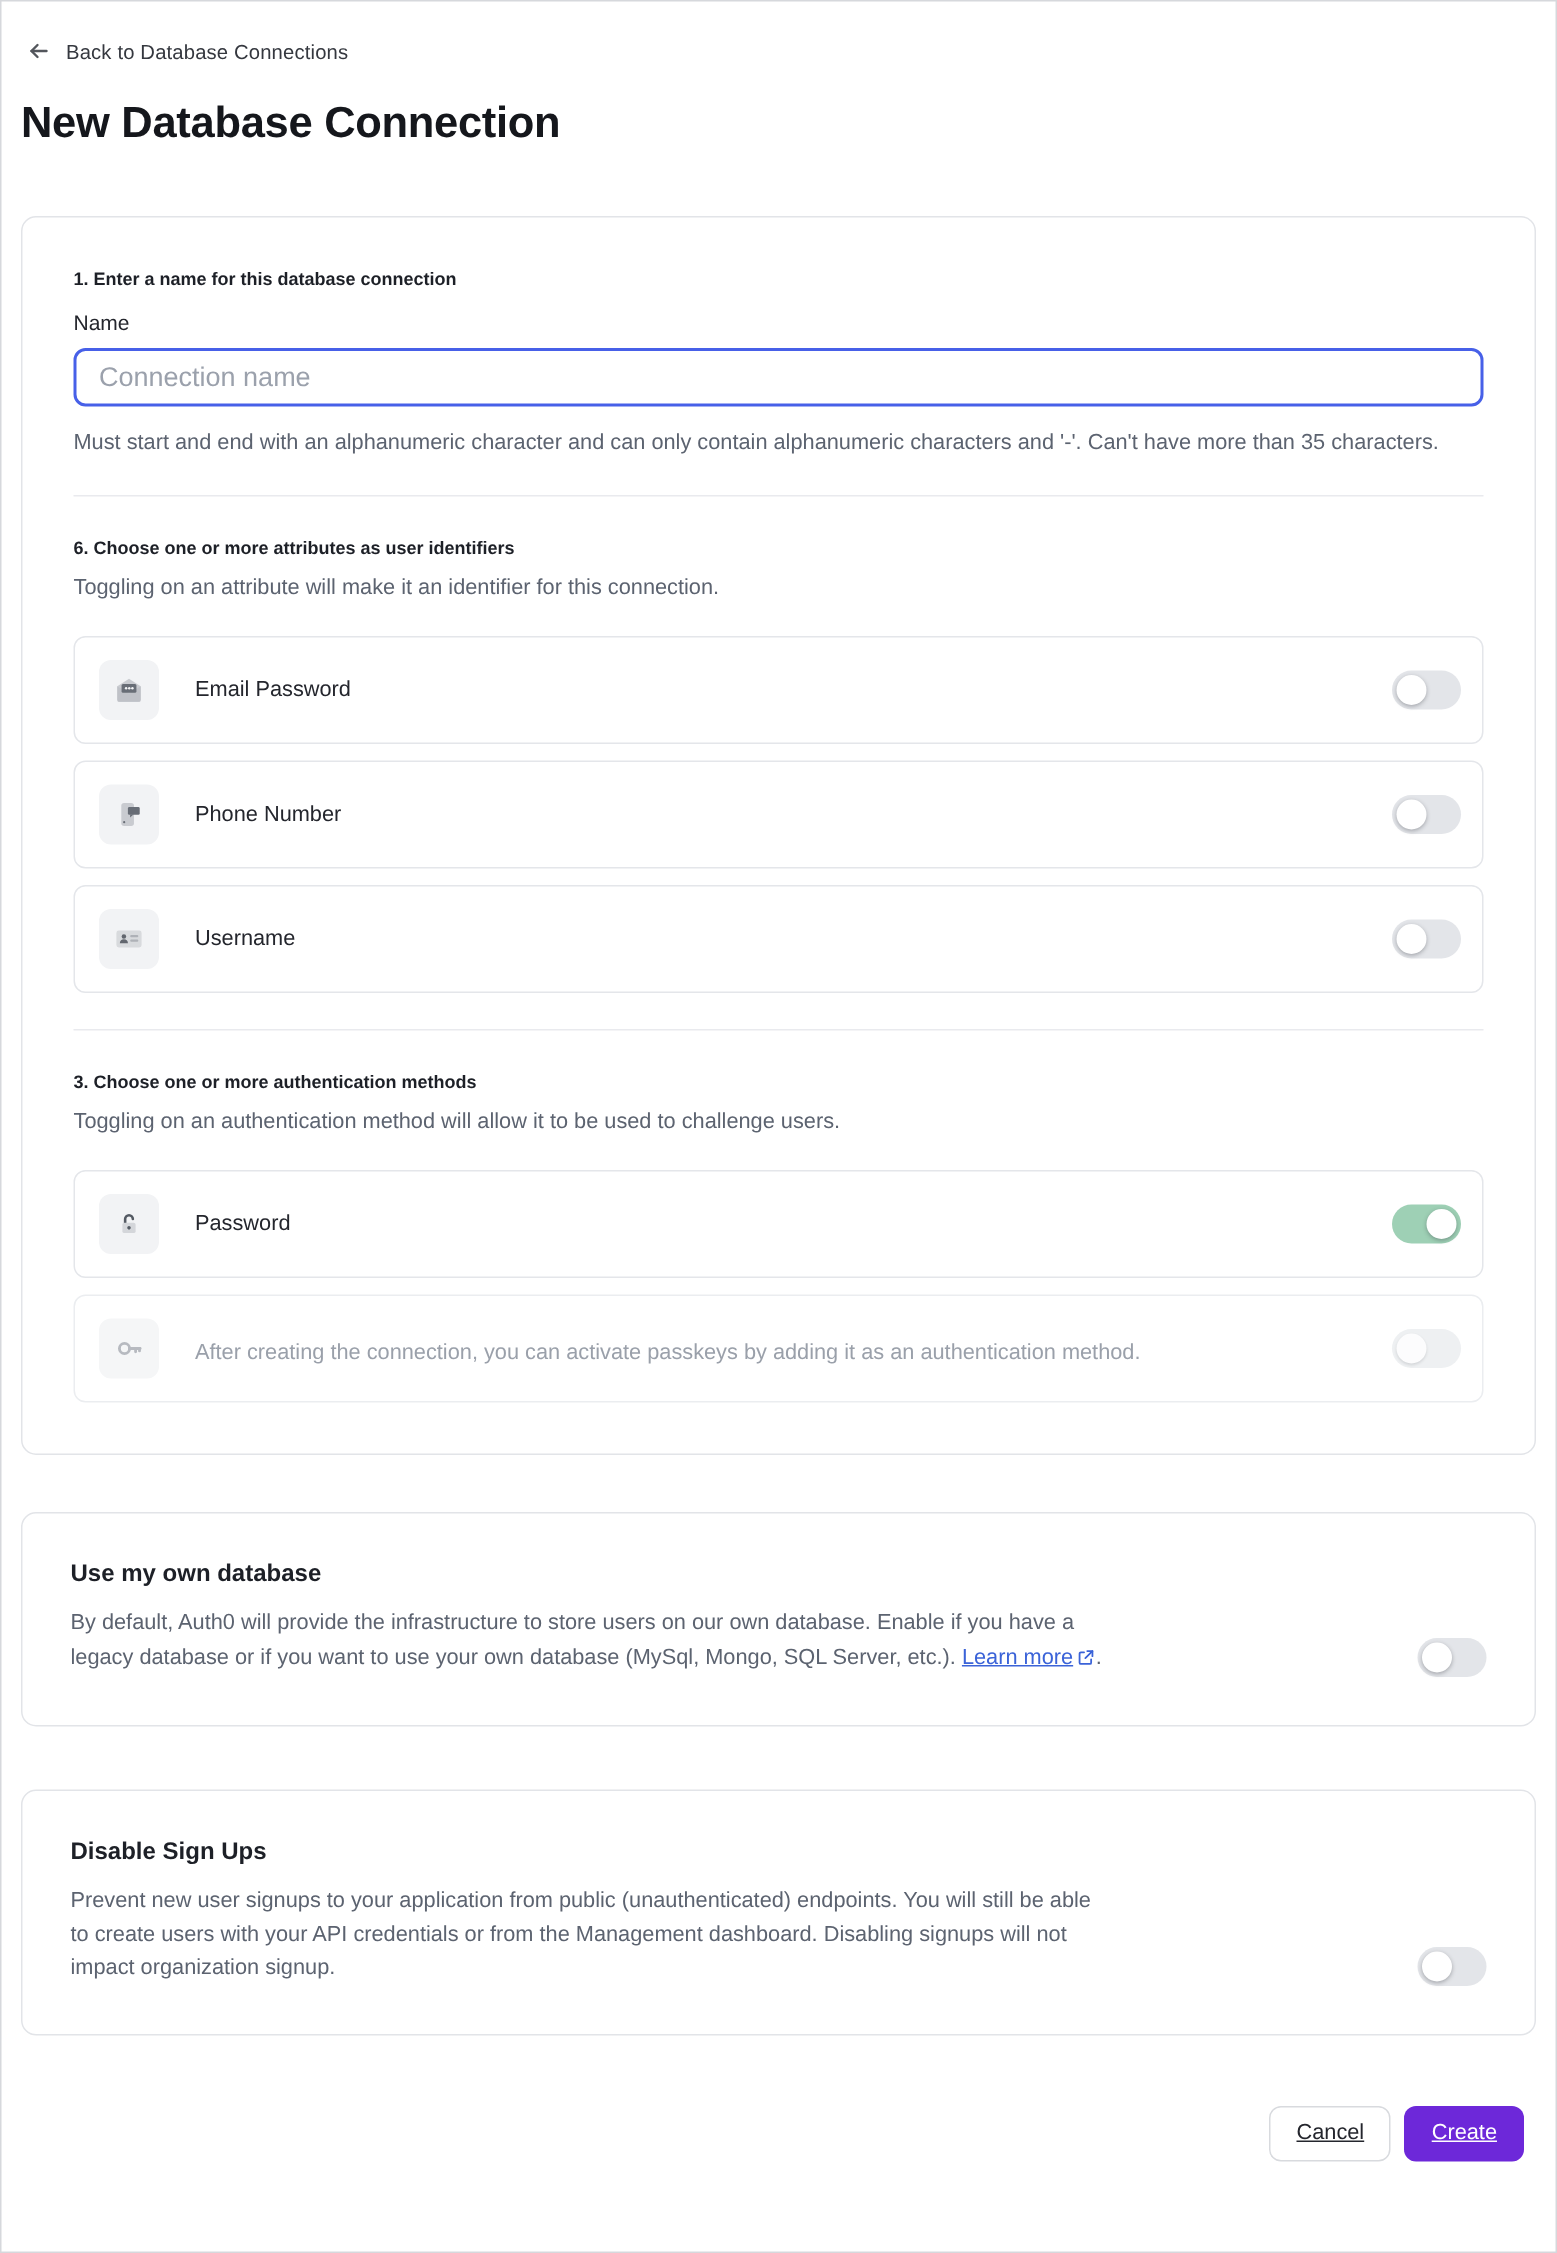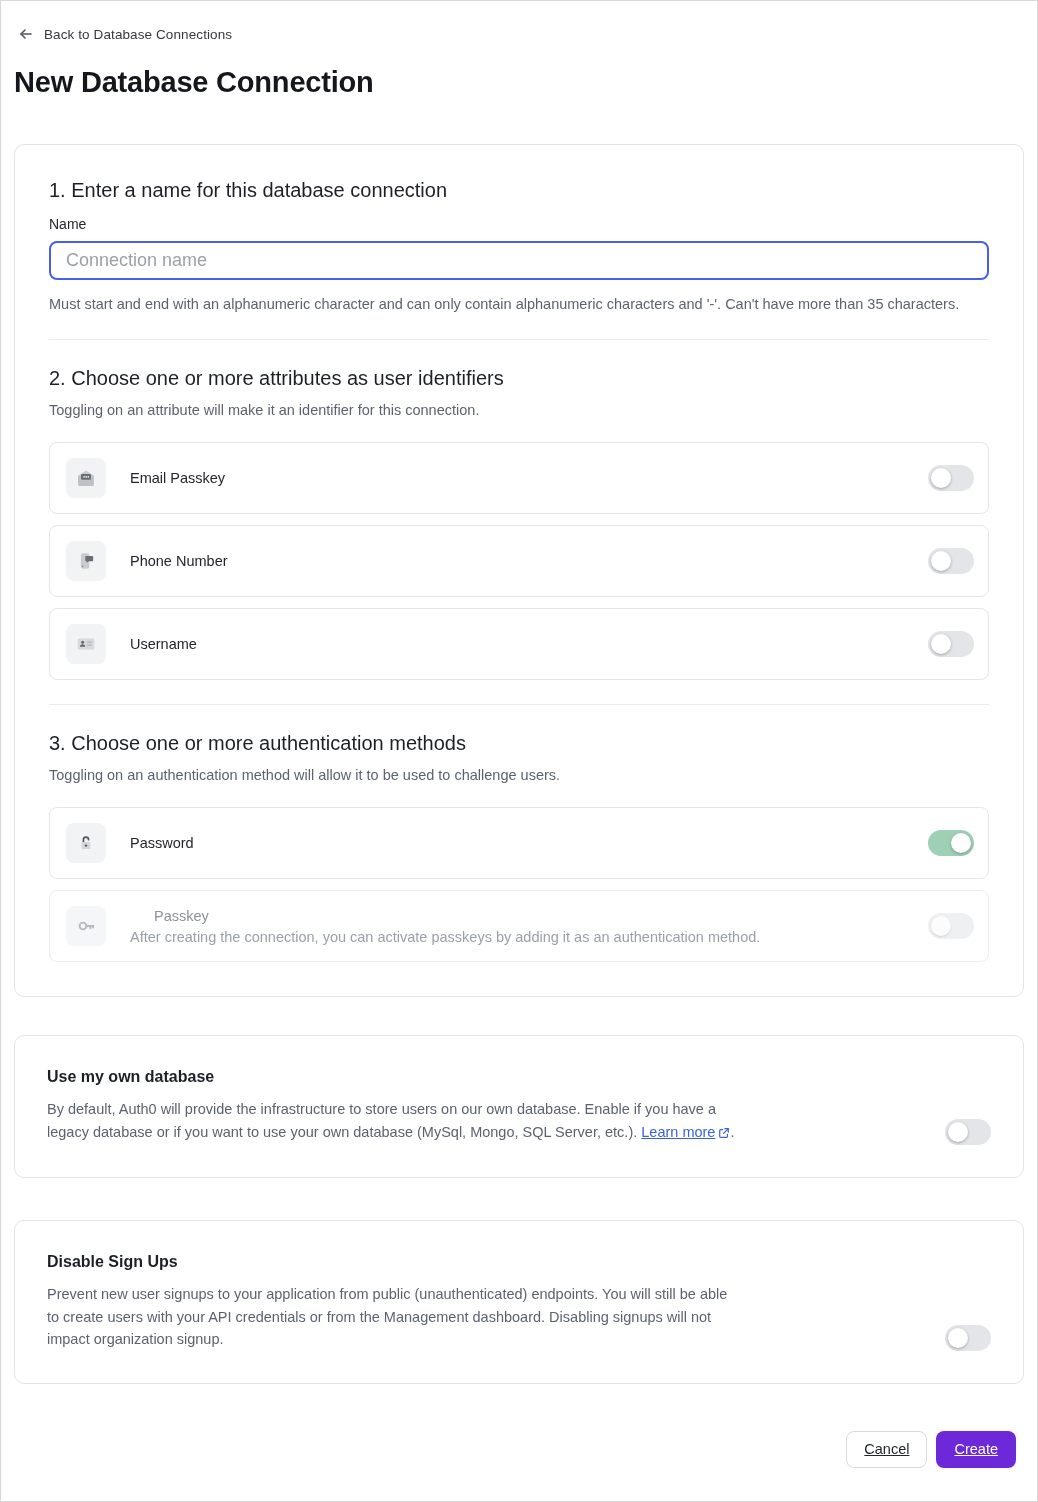--- a/index.html
+++ b/index.html
@@ -31,21 +31,21 @@
 
   
   .card {
     border: 1px solid #e2e4e8; border-radius: 10px; background: #fff;
   }
   .main-card { margin-top: 45px; padding: 34px; }
   .flat-card { padding: 32px 32px; display: flex; align-items: flex-end; }
   .own-db-card { margin-top: 38px; }
   .signups-card { margin-top: 42px; gap: 21px; }
 
-  .section-heading { font-size: 20px; font-weight: 400; color: #1d2027; }
+  .section-heading { font-size: 12px; font-weight: 700; color: #1d2027; }
   .section-sub { margin-top: 12px; font-size: 14.5px; color: #5c6370; }
 
   .field-label { margin-top: 14px; font-size: 14px; font-weight: 500; color: #24262d; }
   .text-input {
     margin-top: 9px; width: 100%; height: 39px;
     border: 2px solid #4760e8; border-radius: 8px;
     padding: 0 15px; font-size: 18px; color: #a16207;
     font-family: "Liberation Sans", "DejaVu Sans", sans-serif;
     outline: none;
   }
@@ -133,36 +133,36 @@
 
     
     <div class="section-heading">1. Enter a name for this database connection</div>
     <div class="field-label">Name</div>
     <input class="text-input" type="text" placeholder="Connection name" style="">
     <div class="helper-text">Must start and end with an alphanumeric character and can only contain alphanumeric characters and '-'. Can't have more than 35 characters.</div>
 
     <hr class="divider">
 
     
-    <div class="section-heading">2. Choose one or more attributes as user identifiers</div>
+    <div class="section-heading">6. Choose one or more attributes as user identifiers</div>
     <div class="section-sub">Toggling on an attribute will make it an identifier for this connection.</div>
 
     <div class="rows">
       <div class="row-card">
         <span class="icon-tile">
           <svg width="22" height="22" viewBox="0 0 24 24">
             <path d="M3.5 9.2 12 3.8l8.5 5.4V19a1.6 1.6 0 0 1-1.6 1.6H5.1A1.6 1.6 0 0 1 3.5 19z" fill="#c9cbd0"></path>
             <path d="M3.5 9.2 12 14.6l8.5-5.4V19a1.6 1.6 0 0 1-1.6 1.6H5.1A1.6 1.6 0 0 1 3.5 19z" fill="#bfc1c7"></path>
             <rect x="6.6" y="7.6" width="10.8" height="6.4" rx="1.1" fill="#686d76"></rect>
             <circle cx="9.9" cy="10.8" r="0.9" fill="#f2f3f5"></circle>
             <circle cx="12.2" cy="10.8" r="0.9" fill="#f2f3f5"></circle>
             <circle cx="14.5" cy="10.8" r="0.9" fill="#f2f3f5"></circle>
           </svg>
         </span>
-        <span class="row-label">Email Passkey</span>
+        <span class="row-label">Email Password</span>
         <span class="row-spacer"></span>
         <span class="toggle">
             <span class="knob"></span>
           </span>
       </div>
 
       <div class="row-card">
         <span class="icon-tile">
           <svg width="22" height="22" viewBox="0 0 24 24">
             <rect x="6.4" y="3.6" width="9.2" height="16.8" rx="2" fill="#c9cbd0"></rect>
@@ -220,21 +220,20 @@
 
       <div class="row-card disabled">
         <span class="icon-tile">
           <svg width="24" height="24" viewBox="0 0 24 24">
             <circle cx="9" cy="12" r="3.4" fill="none" stroke="#b7bac0" stroke-width="1.9"></circle>
             <path d="M12.4 12h7" stroke="#b7bac0" stroke-width="1.9" stroke-linecap="round"></path>
             <path d="M16.4 12v2.2M19 12v1.6" stroke="#b7bac0" stroke-width="1.9" stroke-linecap="round"></path>
           </svg>
         </span>
         <span class="row-main">
-          <div class="row-label">Passkey</div>
           <div class="row-desc">After creating the connection, you can activate passkeys by adding it as an authentication method.</div>
         </span>
         <span class="toggle dim">
             <span class="knob"></span>
           </span>
       </div>
     </div>
   </div>
 
   <div class="card flat-card own-db-card">

